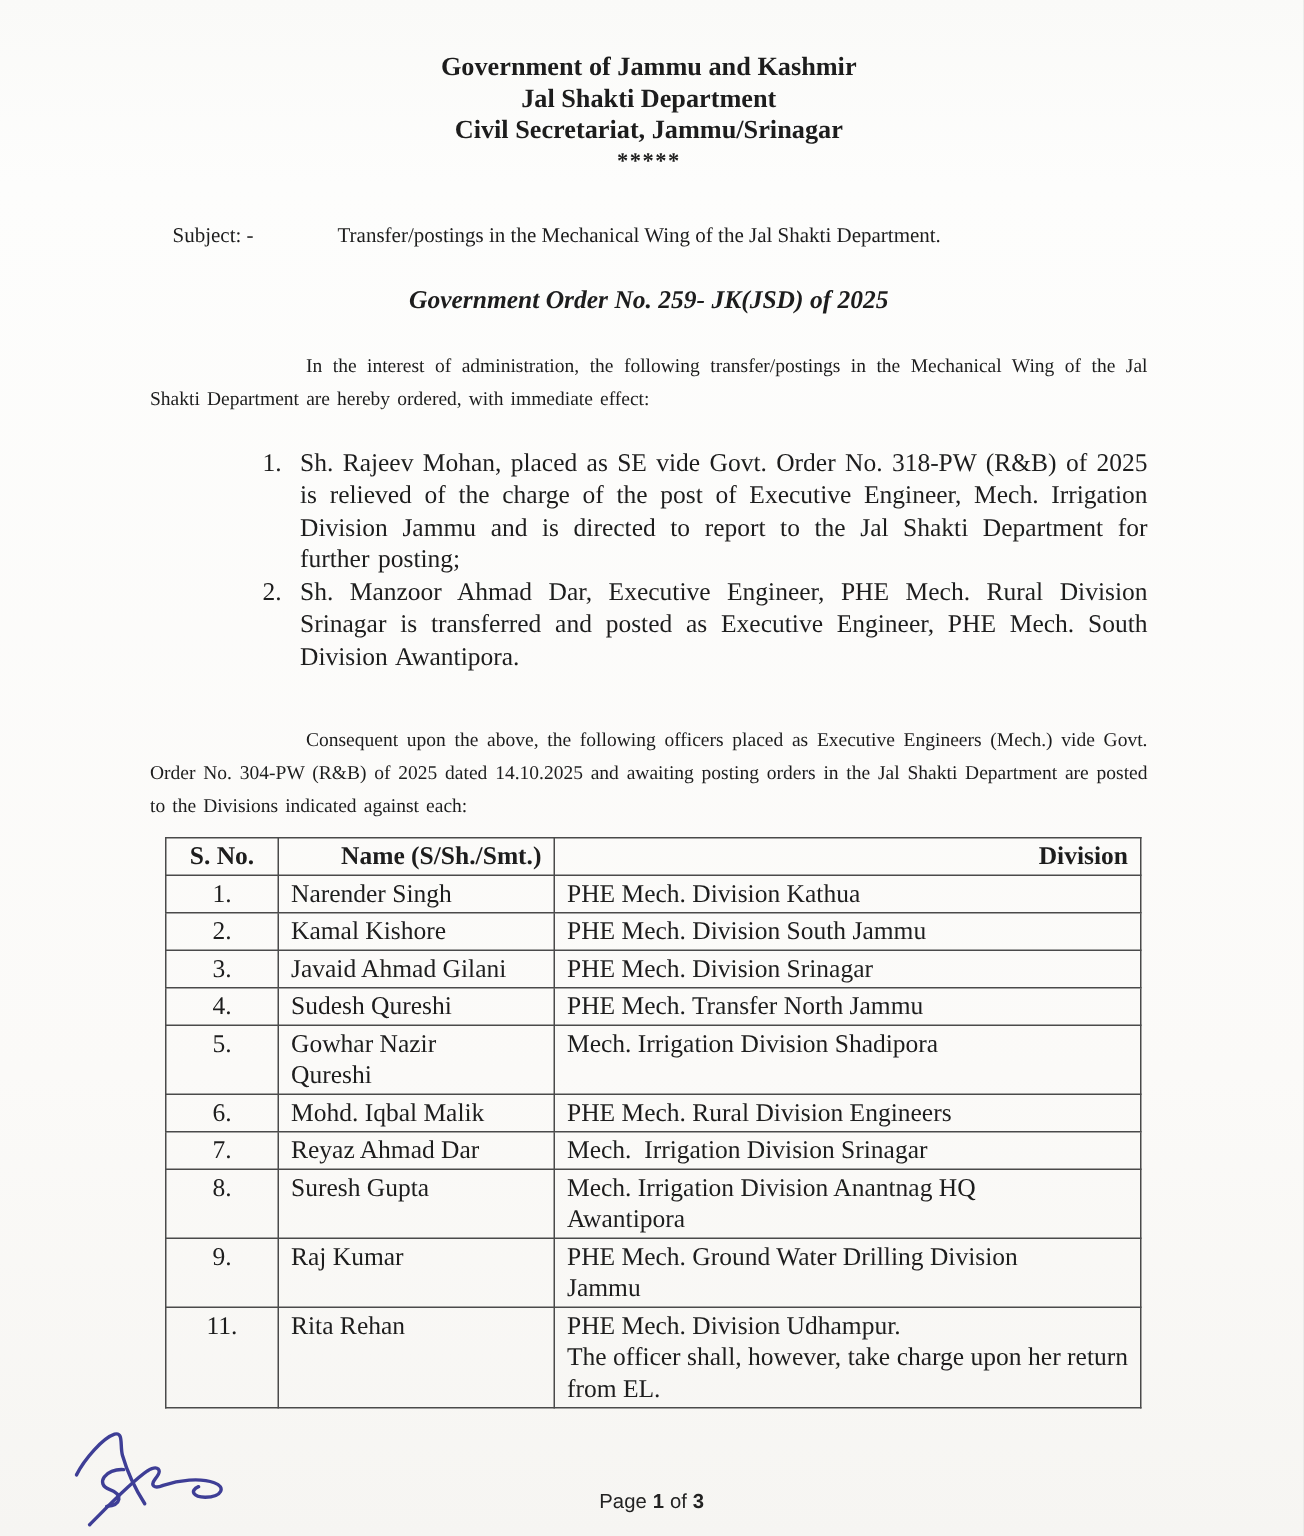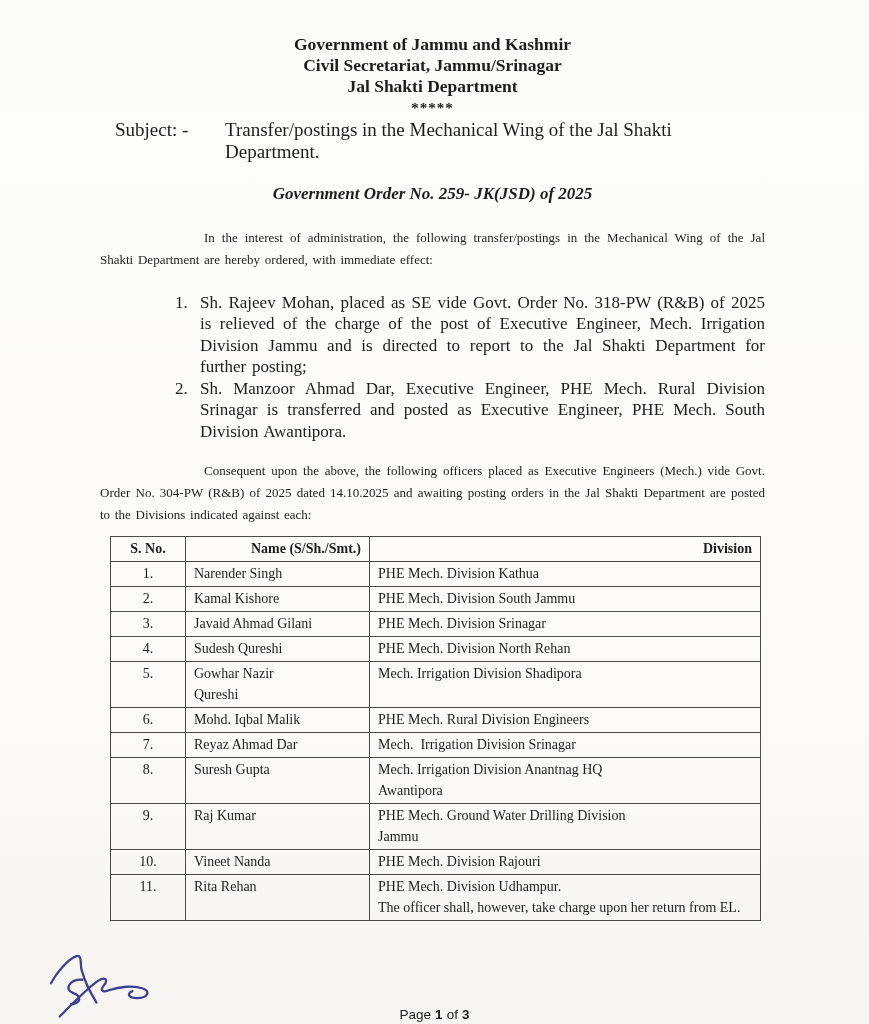--- a/index.html
+++ b/index.html
@@ -14,44 +14,44 @@
     font-family: "Liberation Serif", serif;
     overflow: hidden;
   }
   .content { padding: 34px 104px 16px 100px; }
 
   
   .doc-header { text-align: center; font-weight: bold; font-size: 17.5px; line-height: 21px; }
   .doc-header .stars { font-weight: bold; font-size: 15px; letter-spacing: 1px; margin-top: 1px; }
 
   
-  .subject-row { display: flex; padding-left: 15px; font-size: 19px; line-height: 22px; }
+  .subject-row { display: flex; margin-top: 28px; padding-left: 15px; font-size: 14px; line-height: 22px; }
   .subject-label { flex: 0 0 110px; }
   .subject-text { flex: 1; }
 
   
   .order-heading { text-align: center; font-weight: bold; font-size: 17px; line-height: 21.5px; margin-top: 20px; font-style: italic; }
 
   
   .para { margin-top: 22px; font-size: 13px; line-height: 22px; text-align: justify; word-spacing: 1.5px; }
   .para.indent { text-indent: 104px; }
-  .para.consequent { margin-top: 18px; }
+  .para.consequent { margin-top: 34px; }
 
   
   .ordered-list { margin-top: 21px; margin-left: 75px; }
   .ordered-item { display: flex; font-size: 17px; line-height: 21.5px; }
   .item-number { flex: 0 0 25px; }
   .item-text { flex: 1; text-align: justify; word-spacing: 1.5px; }
 
   
   table.officers {
     margin: 10px 0 0 10px;
     border-collapse: collapse;
     width: 650px;
-    font-size: 14px;
+    font-size: 17px;
     line-height: 21px;
     table-layout: fixed;
     border-radius: 26px;
   }
   table.officers td, table.officers th {
     border: 1.5px solid #4a4a4a;
     vertical-align: top;
     padding: 1px 8px 2px 8px;
   }
   col.c-sno { width: 75px; }
@@ -66,39 +66,39 @@
   td.cell-div { white-space: pre-wrap; text-align: justify; }
 
   
   .signature { position: absolute; left: 44px; top: 950px; width: 126px; height: 70px; }
   .signature svg { width: 100%; height: 100%; }
   .signature path { fill: none; stroke: #3e3e96; stroke-width: 2.6; stroke-linecap: round; stroke-linejoin: round; }
 
   
   .page-footer {
     position: absolute;
-    left: 0; right: 0; bottom: 2px;
+    left: 0; right: 0; bottom: 16px;
     text-align: center;
     font-family: "Liberation Sans", sans-serif;
     font-size: 13.5px;
     color: #222;
   }
   .page-footer span { margin: 0 2px; }
   .page-footer .num { font-weight: bold; }
 </style>
 </head>
 <body>
 
 <div class="page">
   <div class="content">
 
     <div class="doc-header">
       <div>Government of Jammu and Kashmir</div>
+      <div>Jal Shakti Department</div>
       <div>Civil Secretariat, Jammu/Srinagar</div>
-      <div>Jal Shakti Department</div>
       <div class="stars">*****</div>
     </div>
 
     <div class="subject-row">
       <div class="subject-label">Subject: -</div>
       <div class="subject-text">Transfer/postings in the Mechanical Wing of the Jal Shakti Department.</div>
     </div>
 
     <div class="order-heading">
       <div>Government Order No. 259- JK(JSD) of 2025</div>
@@ -144,21 +144,21 @@
           <td class="cell-div">PHE Mech. Division South Jammu</td>
         </tr>
         <tr>
           <td class="cell-sno">3.</td>
           <td class="cell-name">Javaid Ahmad Gilani</td>
           <td class="cell-div">PHE Mech. Division Srinagar</td>
         </tr>
         <tr>
           <td class="cell-sno">4.</td>
           <td class="cell-name">Sudesh Qureshi</td>
-          <td class="cell-div">PHE Mech. Division North Rehan</td>
+          <td class="cell-div">PHE Mech. Transfer North Jammu</td>
         </tr>
         <tr>
           <td class="cell-sno">5.</td>
           <td class="cell-name">Gowhar Nazir
 Qureshi</td>
           <td class="cell-div">Mech. Irrigation Division Shadipora</td>
         </tr>
         <tr>
           <td class="cell-sno">6.</td>
           <td class="cell-name">Mohd. Iqbal Malik</td>
@@ -173,25 +173,20 @@
           <td class="cell-sno">8.</td>
           <td class="cell-name">Suresh Gupta</td>
           <td class="cell-div">Mech. Irrigation Division Anantnag HQ
 Awantipora</td>
         </tr>
         <tr>
           <td class="cell-sno">9.</td>
           <td class="cell-name">Raj Kumar</td>
           <td class="cell-div">PHE Mech. Ground Water Drilling Division
 Jammu</td>
-        </tr>
-        <tr>
-          <td class="cell-sno">10.</td>
-          <td class="cell-name">Vineet Nanda</td>
-          <td class="cell-div">PHE Mech. Division Rajouri</td>
         </tr>
         <tr>
           <td class="cell-sno">11.</td>
           <td class="cell-name">Rita Rehan</td>
           <td class="cell-div">PHE Mech. Division Udhampur.
 The officer shall, however, take charge upon her return from EL.</td>
         </tr>
       </tbody>
     </table>
   </div>

